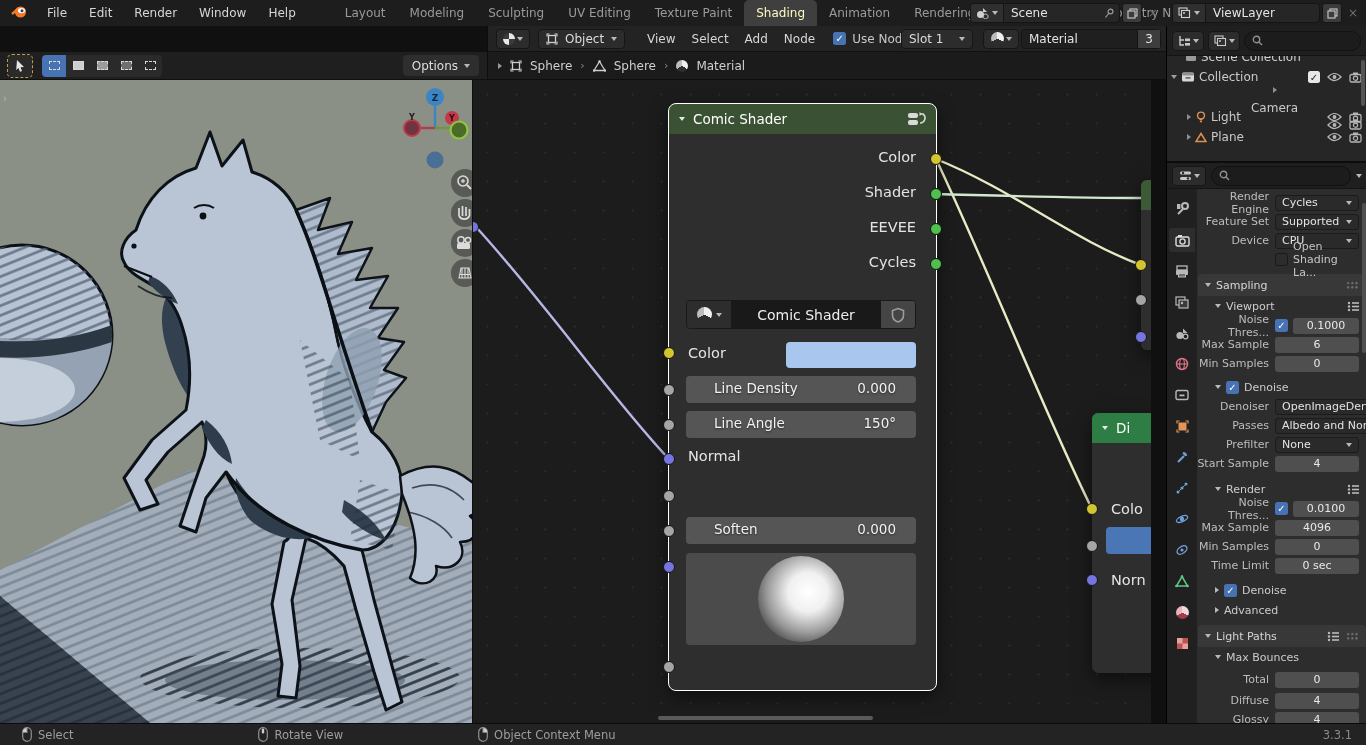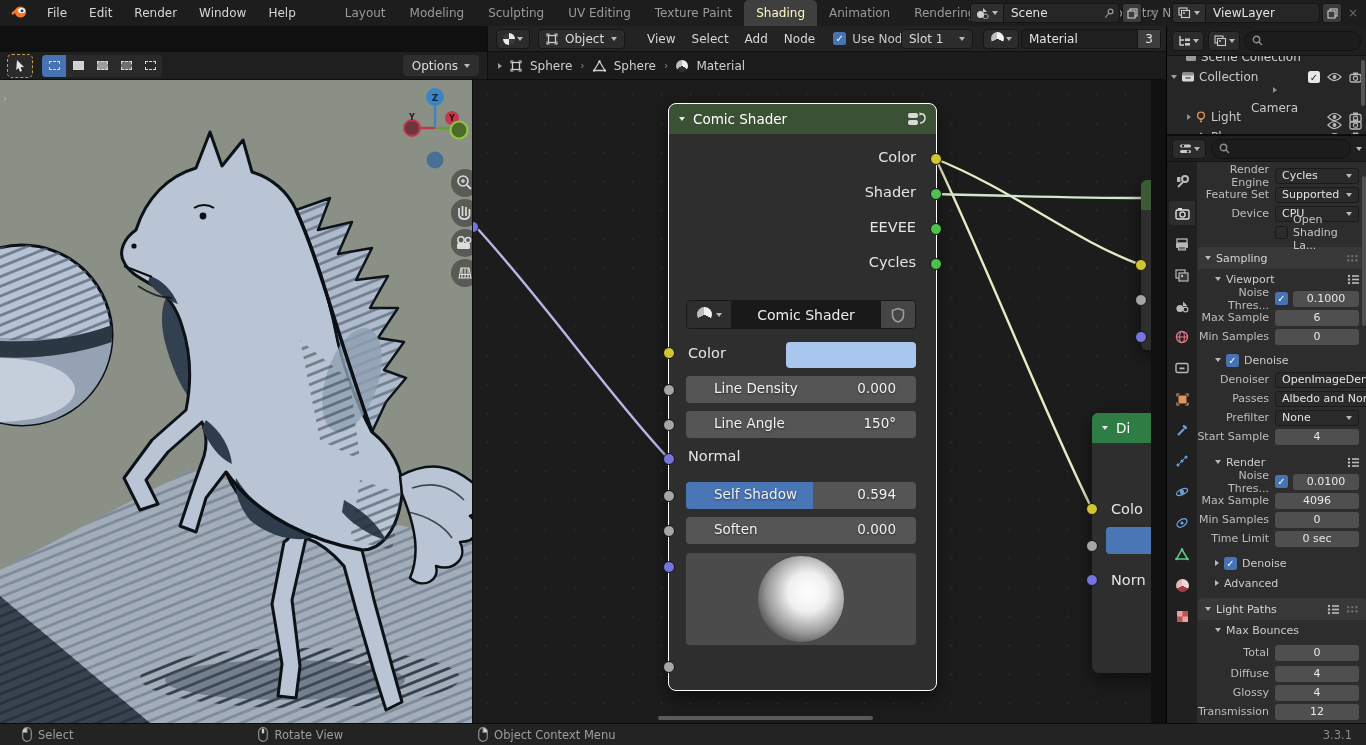--- a/index.html
+++ b/index.html
@@ -94,21 +94,21 @@
 
   
   .rcol { left:1166px; top:26px; width:200px; height:697px; background:#262626; border-left:1px solid #000; }
   .outl-header { height:30px; background:#1f1f1f; display:flex; align-items:center; gap:4px; padding:0 5px;
                  border-bottom:1px solid #141414; }
   .search { flex:1; height:20px; background:#1c1c1c; border:1px solid #121212; border-radius:10px;
             display:flex; align-items:center; padding:0 7px; gap:5px; }
   .outl-row { height:20px; display:flex; align-items:center; gap:4px; padding:0 4px; font-size:12px;
               color:#c9c9c9; }
   .outl-right { margin-left:auto; display:flex; align-items:center; gap:7px; }
-  .props { position:absolute; left:0; top:108px; width:200px; bottom:0; background:#2d2d2d;
+  .props { position:absolute; left:0; top:135px; width:200px; bottom:0; background:#2d2d2d;
            border-top:2px solid #0c0c0c; }
   .props-header { height:26px; background:#1f1f1f; display:flex; align-items:center; gap:5px;
                   padding:0 5px; border-bottom:1px solid #141414; }
   .tabcol { position:absolute; left:0; top:26px; bottom:0; width:30px; background:#202020; display:flex;
             flex-direction:column; align-items:center; padding-top:8px; gap:7px; }
   .tab-ic { width:26px; height:24px; display:flex; align-items:center; justify-content:center;
             border-radius:3px 0 0 3px; }
   .tab-ic.active { background:#2d2d2d; }
   .props-body { position:absolute; left:30px; top:26px; right:0; bottom:0; overflow:hidden;
                 font-size:11px; padding-top:4px; }
@@ -553,25 +553,20 @@
 
     <div class="nslider" style="top:307px;text-align:right;">
       <span class="lab">Line Angle</span>
       <span class="val">150°</span>
     </div>
     <div class="sock gray" style="left:-6px; top:315px;"></div>
 
     <div class="nlabel" style="top:344px;">Normal</div>
     <div class="sock purple" style="left:-6px; top:349px;"></div>
 
-    <div class="nslider" style="top:378px;">
-      <span class="fillbar" style="width:55%;"></span>
-      <span class="lab">Self Shadow</span>
-      <span class="val">0.594</span>
-    </div>
     <div class="sock gray" style="left:-6px; top:386px;"></div>
 
     <div class="nslider" style="top:413px;">
       <span class="lab">Soften</span>
       <span class="val">0.000</span>
     </div>
     <div class="sock gray" style="left:-6px; top:421px;"></div>
 
     <div style="position:absolute; left:17px; top:449px; width:230px; height:92px; background:#4b4b4b; border-radius:4px; display:flex; align-items:center; justify-content:center;">
       <div style="width:86px; height:86px; border-radius:50%; background:radial-gradient(circle at 58% 42%, #ffffff 0%, #f0f0f0 28%, #9a9a9a 58%, #111111 95%);"></div>

